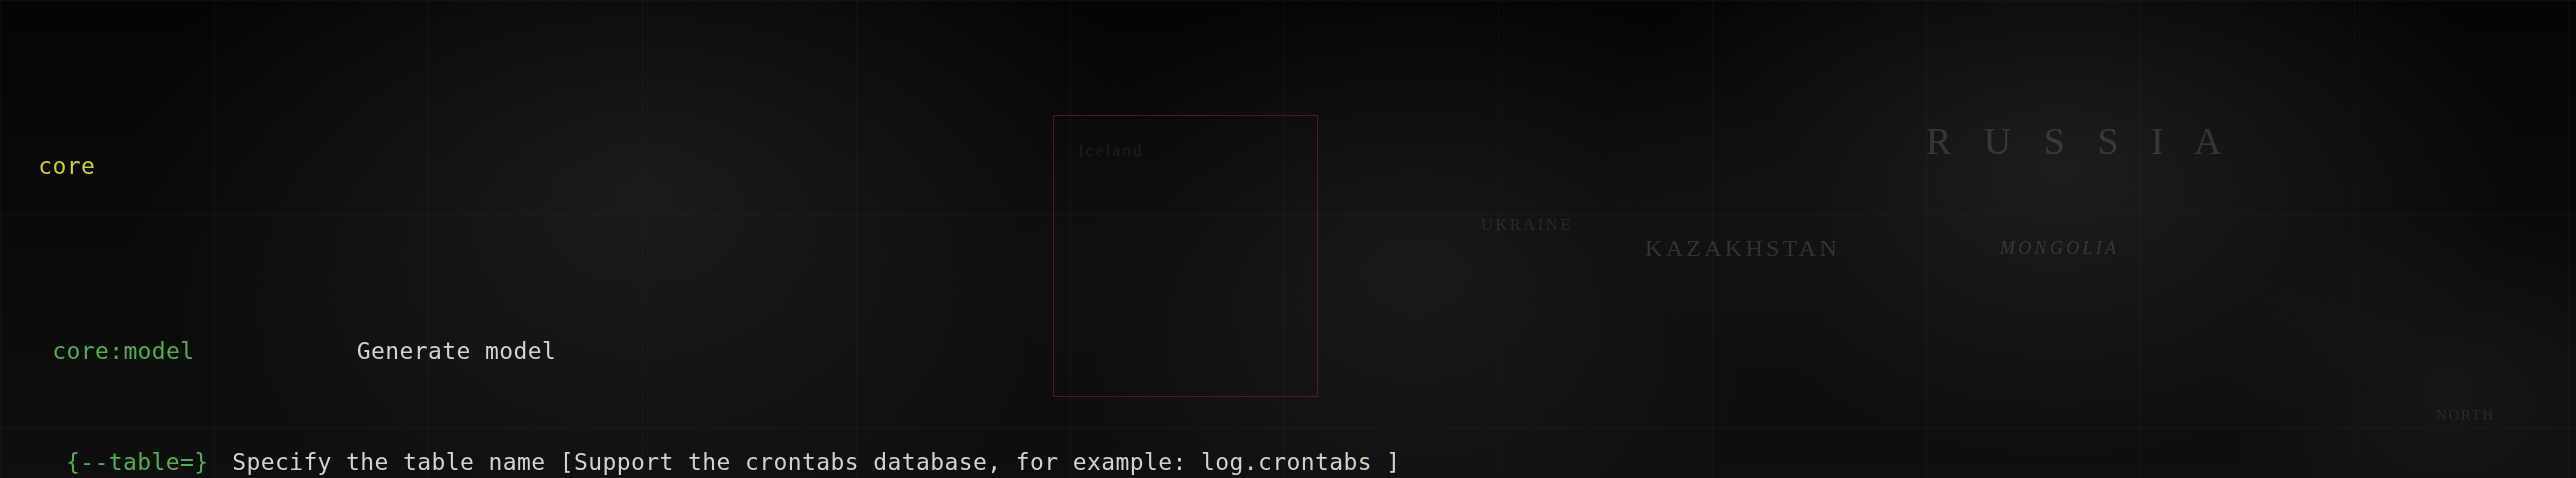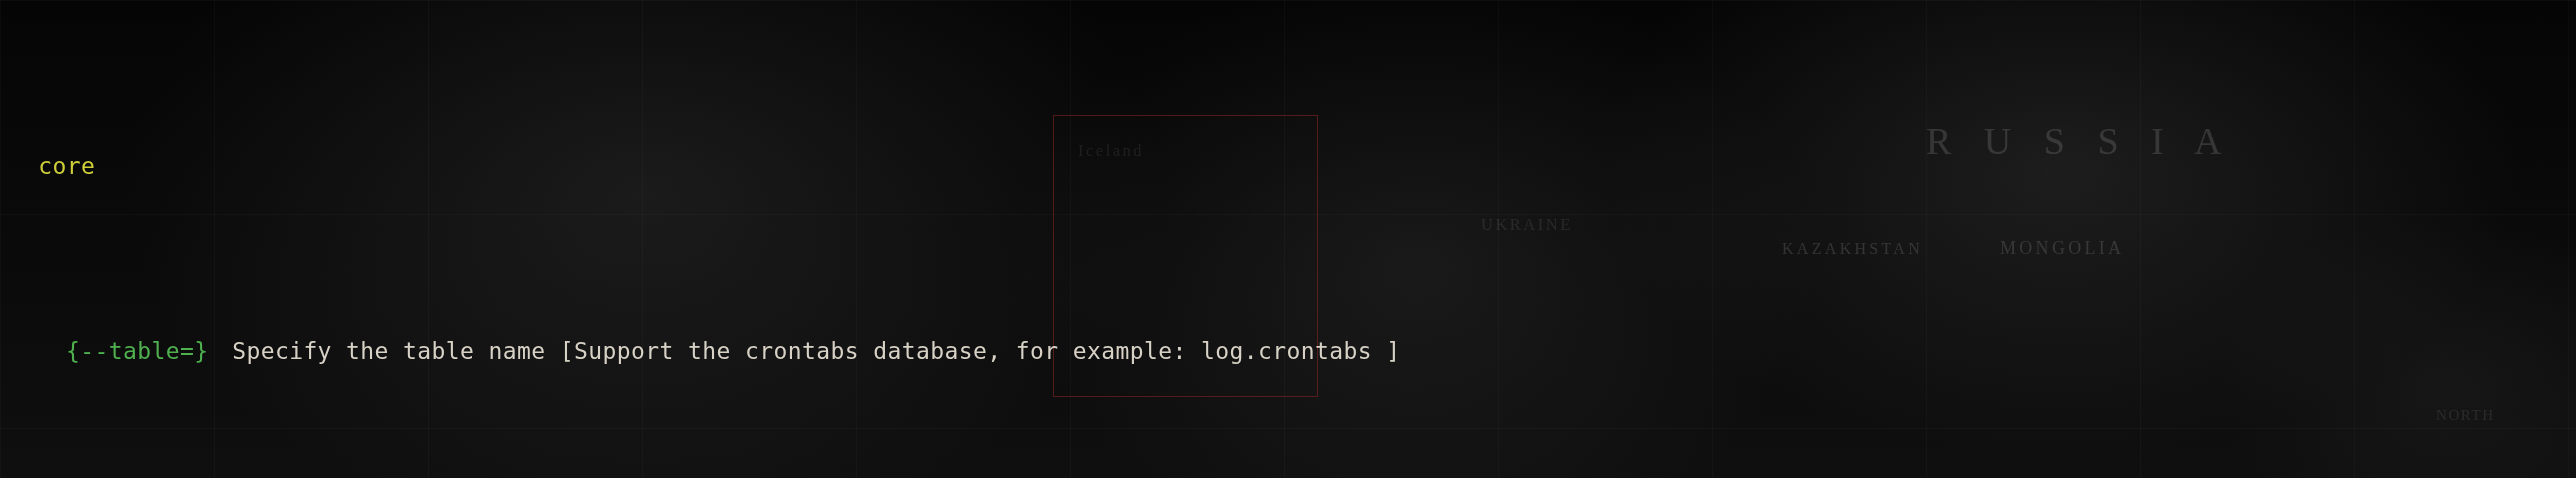--- a/index.html
+++ b/index.html
@@ -55,22 +55,22 @@
   .maplabel {
     position: absolute;
     color: rgba(200,200,200,0.18);
     font-family: "Georgia", serif;
     letter-spacing: 5px;
     font-size: 28px;
     z-index: 0;
     white-space: nowrap;
   }
   .maplabel.russia   { top: 123px; left: 1926px; font-size: 38px; letter-spacing: 11.5px; }
-  .maplabel.kazakh   { top: 230px; left: 1782px; font-size: 16px; letter-spacing: 3.3px; }
-  .maplabel.mongolia { top: 230px; left: 2000px; font-size: 18px; letter-spacing: 3.3px; }
+  .maplabel.kazakh   { top: 230px; left: 1645px; font-size: 24px; letter-spacing: 3.3px; }
+  .maplabel.mongolia { top: 230px; left: 2000px; font-size: 18px; letter-spacing: 3.3px; font-style: italic; }
   .maplabel.ukraine  { top: 206px; left: 1481px; font-size: 16.5px; letter-spacing: 2.5px; color: rgba(200,200,200,0.12);}
   .maplabel.iceland  { top: 132px; left: 1078px; font-size: 16.5px; letter-spacing: 2.5px; color: rgba(200,200,200,0.10);}
   .maplabel.northkor { top: 397px; left: 2436px; font-size: 15px; letter-spacing: 1.6px; color: rgba(200,200,200,0.12);}
 
   .terminal {
     position: relative;
     z-index: 1;
     padding: 0 3.3px;
     white-space: pre;
   }
@@ -108,20 +108,21 @@
 <div class="maplabel ukraine">UKRAINE</div>
 <div class="maplabel iceland">Iceland</div>
 <div class="maplabel northkor">NORTH</div>
 
 <div class="terminal">
 
   
   <span class="line"><span class="yellow">core</span></span>
 
   
+  <span class="line indent1"><span class="green cmdcol">core:model</span><span class="desc">Generate model</span></span>
   <span class="line indent2"><span class="green col-option">{--table=}</span><span class="desc">Specify the table name [Support the crontabs database, for example: log.crontabs ]</span></span>
   
   
   
 
   
   
   
   
   

